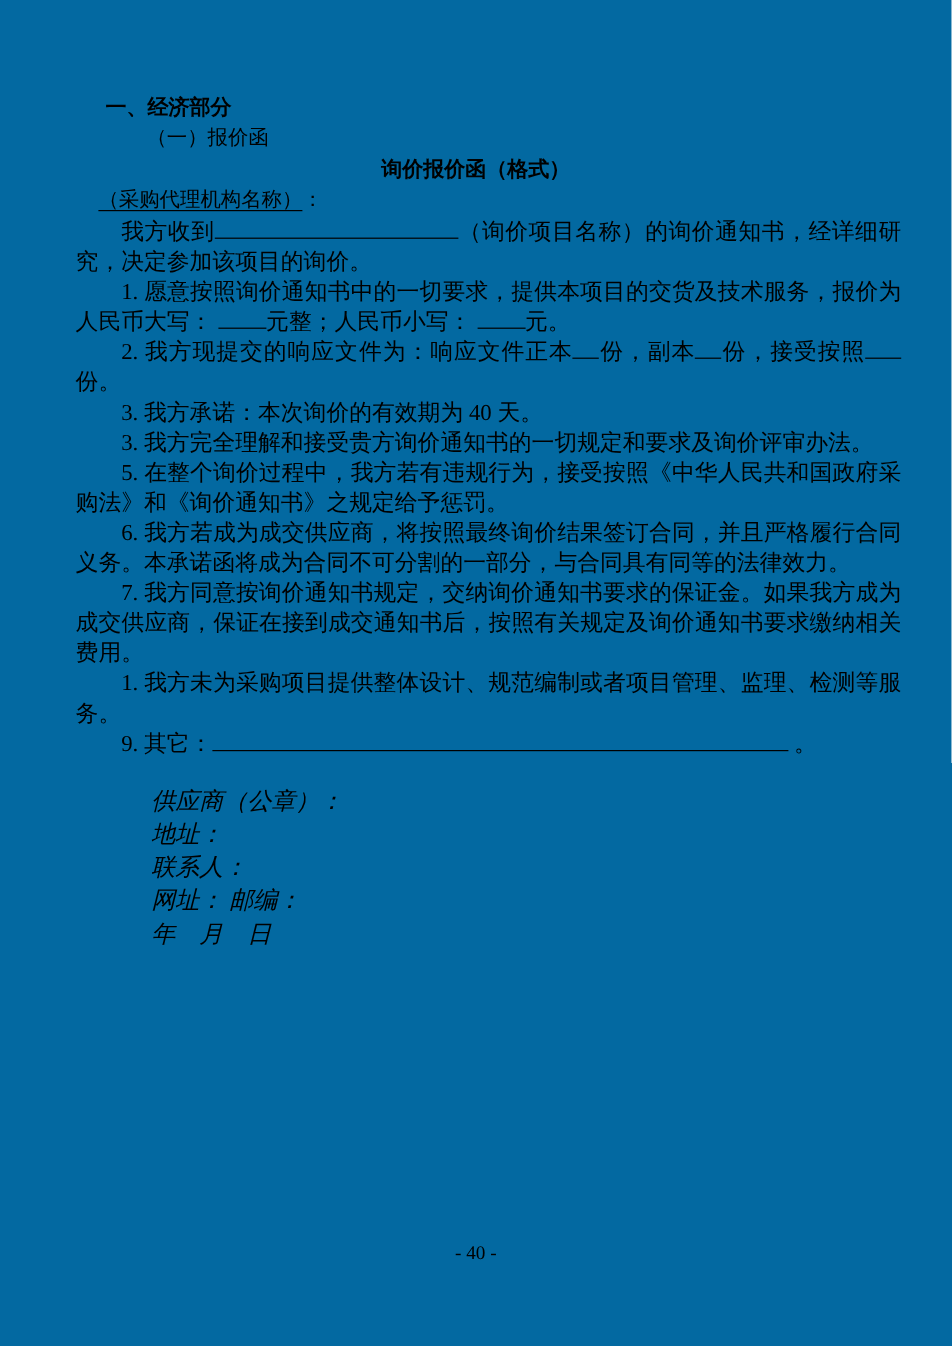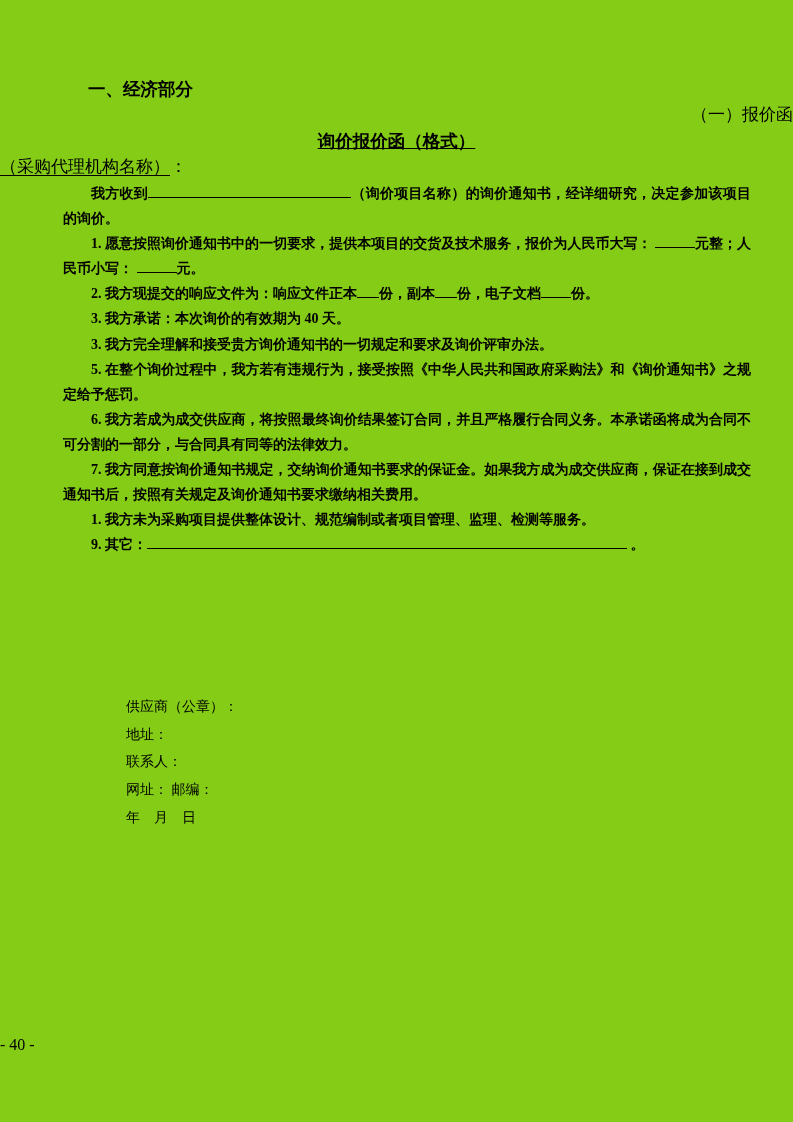--- a/index.html
+++ b/index.html
@@ -4,111 +4,110 @@
 <style>
   html, body {
     margin: 0;
     padding: 0;
     background: #ffffff;
   }
   .page {
     position: relative;
     width: 793px;
     height: 1122px;
-    background: #84cc16;
+    background: #0369a1;
     color: #000000;
     font-family: "Liberation Serif", "DejaVu Serif", serif;
     overflow: hidden;
   }
   .header-block {
     position: absolute;
     top: 76px;
     left: 0;
     right: 0;
   }
   .section-heading {
     margin-left: 88px;
     font-size: 17.5px;
     line-height: 26px;
     font-weight: bold;
   }
   .subsection-heading {
     margin-left: 122px;
     font-size: 17px;
     line-height: 26px;
-    text-align: right;
   }
   .doc-title {
     text-align: center;
     font-size: 17.5px;
     line-height: 26px;
     font-weight: bold;
-    text-decoration: underline;
   }
   .salutation {
+    margin-left: 82px;
     font-size: 17px;
     line-height: 26px;
   }
   .salutation .u {
     text-decoration: underline;
     text-underline-offset: 3px;
   }
   .doc-body {
     position: absolute;
     top: 181px;
     left: 63px;
     width: 688px;
   }
   .para {
     margin: 0;
     text-indent: 2em;
     text-align: justify;
-    font-size: 14px;
+    font-size: 19px;
     line-height: 25.1px;
-    font-weight: bold;
   }
   .blank {
     display: inline-block;
     height: 0.85em;
     border-bottom: 1px solid #000;
   }
   .signature-block {
     position: absolute;
-    top: 693px;
+    top: 655px;
     left: 126px;
-    font-size: 14px;
+    font-size: 20px;
     line-height: 27.7px;
+    font-style: italic;
   }
   .page-number {
     position: absolute;
     top: 1036px;
     left: 0;
     right: 0;
-    text-align: left;
+    text-align: center;
     font-size: 16px;
   }
 </style>
 </head>
 <body>
 
 <div class="page">
 
   <div class="header-block">
     <div class="section-heading">一、经济部分</div>
     <div class="subsection-heading">（一）报价函</div>
     <div class="doc-title">询价报价函（格式）</div>
     <div class="salutation">
       <span class="u">（采购代理机构名称）</span><span>：</span>
     </div>
   </div>
 
   <div class="doc-body">
       <p class="para"><span>我方收到</span><span class="blank" style="width: 203px;"></span><span>（询价项目名称）的询价通知书，经详细研究，决定参加该项目的询价。</span></p>
       <p class="para"><span>1. 愿意按照询价通知书中的一切要求，提供本项目的交货及技术服务，报价为人民币大写： </span><span class="blank" style="width: 40px;"></span><span>元整；人民币小写： </span><span class="blank" style="width: 40px;"></span><span>元。</span></p>
-      <p class="para"><span>2. 我方现提交的响应文件为：响应文件正本</span><span class="blank" style="width: 22px;"></span><span>份，副本</span><span class="blank" style="width: 22px;"></span><span>份，电子文档</span><span class="blank" style="width: 30px;"></span><span>份。</span></p>
+      <p class="para"><span>2. 我方现提交的响应文件为：响应文件正本</span><span class="blank" style="width: 22px;"></span><span>份，副本</span><span class="blank" style="width: 22px;"></span><span>份，接受按照</span><span class="blank" style="width: 30px;"></span><span>份。</span></p>
       <p class="para"><span>3. 我方承诺：本次询价的有效期为 40 天。</span></p>
       <p class="para"><span>3. 我方完全理解和接受贵方询价通知书的一切规定和要求及询价评审办法。</span></p>
       <p class="para"><span>5. 在整个询价过程中，我方若有违规行为，接受按照《中华人民共和国政府采购法》和《询价通知书》之规定给予惩罚。</span></p>
       <p class="para"><span>6. 我方若成为成交供应商，将按照最终询价结果签订合同，并且严格履行合同义务。本承诺函将成为合同不可分割的一部分，与合同具有同等的法律效力。</span></p>
       <p class="para"><span>7. 我方同意按询价通知书规定，交纳询价通知书要求的保证金。如果我方成为成交供应商，保证在接到成交通知书后，按照有关规定及询价通知书要求缴纳相关费用。</span></p>
       <p class="para"><span>1. 我方未为采购项目提供整体设计、规范编制或者项目管理、监理、检测等服务。</span></p>
       <p class="para"><span>9. 其它：</span><span class="blank" style="width: 480px;"></span><span> 。</span></p>
     </div>
 
   <div class="signature-block">

